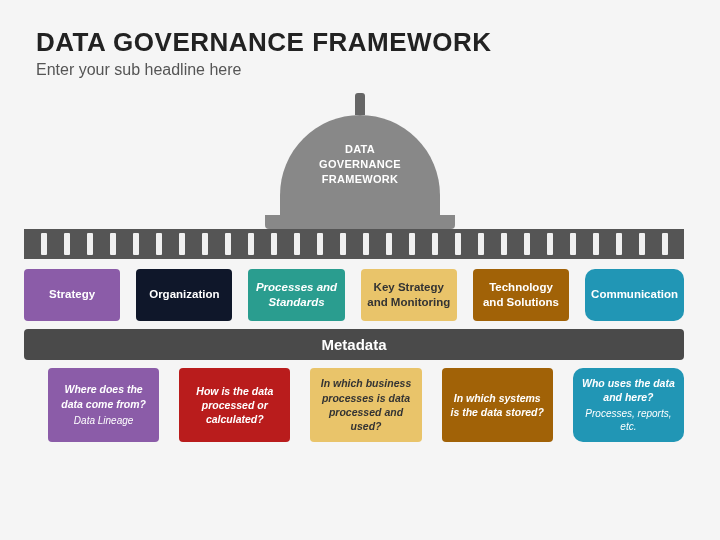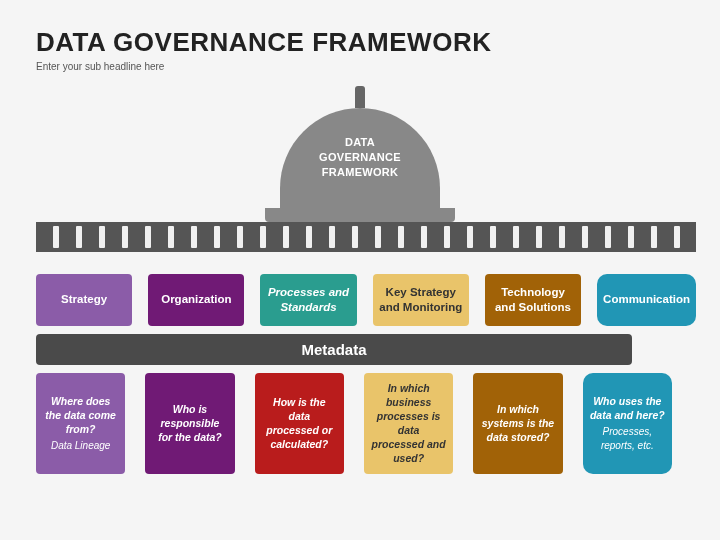--- a/index.html
+++ b/index.html
@@ -19,30 +19,30 @@
       flex-direction: column;
     }
     .title {
       font-size: 26px;
       font-weight: 800;
       color: #222;
       letter-spacing: 0.5px;
       line-height: 1.1;
     }
     .subtitle {
-      font-size: 10px;
+      font-size: 16px;
       color: #555;
       margin-top: 4px;
       margin-bottom: 10px;
     }
     .main-area {
       display: flex;
       flex-direction: column;
       flex: 1;
-      align-items: flex-start;
+      align-items: flex-end;
     }
     
     .dome-area {
       display: flex;
       flex-direction: column;
       align-items: center;
       margin-bottom: 0;
       position: relative;
       height: 140px;
       width: 100%;
@@ -108,39 +108,38 @@
       height: 22px;
       background: #f0f0f0;
       border-radius: 1px;
     }
     
     .category-row {
       display: flex;
       width: 660px;
       gap: 16px;
       margin-bottom: 8px;
-      margin-top: 12px;
     }
     .cat-cell {
       flex: 1;
       padding: 8px 6px;
       border-radius: 4px;
       display: flex;
       align-items: center;
       justify-content: center;
       text-align: center;
       font-size: 11.5px;
       font-weight: 700;
       color: #fff;
       line-height: 1.3;
       min-height: 52px;
     }
     
     .metadata-bar {
-      width: 596px;
+      width: 660px;
       background: #4a4a4a;
       color: #fff;
       text-align: center;
       font-size: 15px;
       font-weight: 700;
       padding: 7px 0;
       border-radius: 4px;
       margin-bottom: 8px;
     }
     
@@ -165,21 +164,21 @@
       line-height: 1.35;
       min-height: 72px;
     }
     .desc-cell .sub {
       font-weight: 400;
       font-size: 10px;
       margin-top: 3px;
     }
     
     .purple { background: #8b5ca8; }
-    .crimson { background: #701a75; }
+    .crimson { background: #0f172a; }
     .teal { background: #2a9d8f; font-style: italic; }
     .yellow { background: #e9c46a; color: #333 !important; }
     .blue-gray { background: #a16207; }
     .cyan { background: #2196b5; border-radius: 10px; }
     .dark-teal { background: #b91c1c; }
   </style>
 </head>
 <body>
 
 <div class="slide">
@@ -240,23 +239,20 @@
       <div class="cat-cell cyan">Communication</div>
     </div>
 
     <div class="metadata-bar">Metadata</div>
 
     <div class="desc-row">
       <div class="desc-cell purple">
         <span>Where does the data come from?</span>
         <span class="sub">Data Lineage</span>
       </div>
-      <div class="desc-cell crimson">
-        <span>Who is responsible for the data?</span>
-      </div>
       <div class="desc-cell dark-teal">
         <span>How is the data processed or calculated?</span>
       </div>
       <div class="desc-cell yellow">
         <span>In which business processes is data processed and used?</span>
       </div>
       <div class="desc-cell blue-gray">
         <span>In which systems is the data stored?</span>
       </div>
       <div class="desc-cell cyan">

